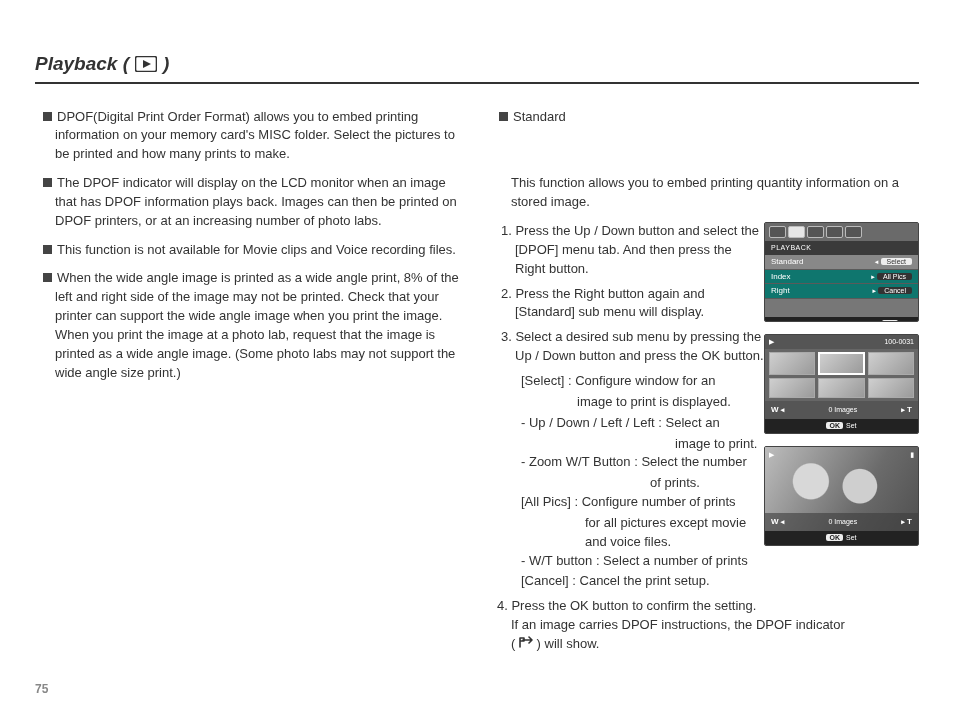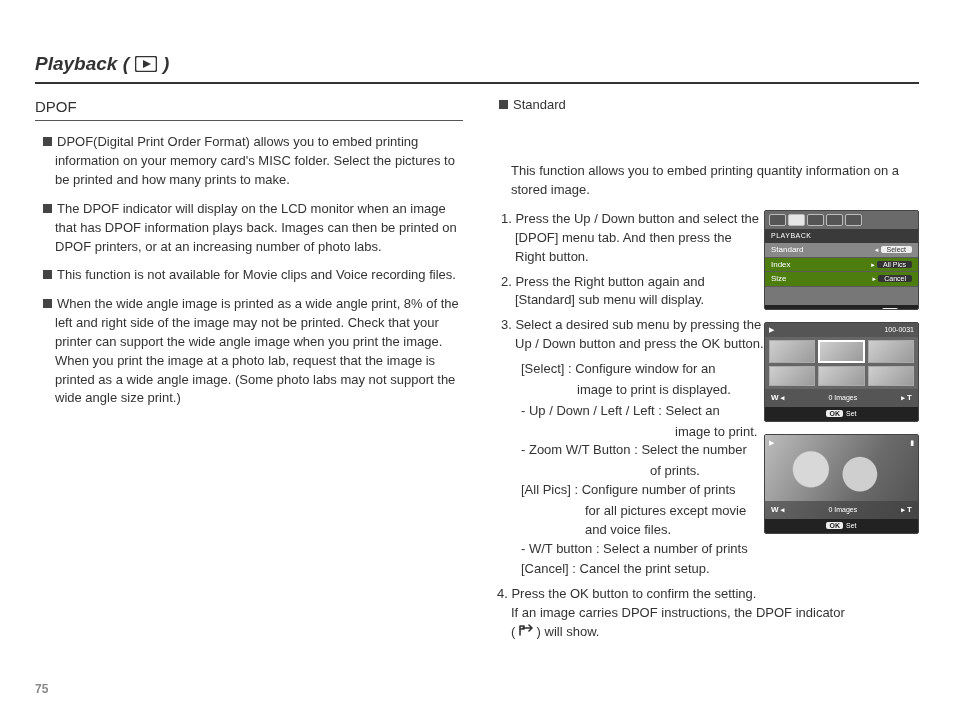--- a/index.html
+++ b/index.html
@@ -13,21 +13,21 @@
     line-height: 1.45;
     padding: 50px 35px 20px 35px;
     position: relative;
   }
   .page-title {
     font-size: 19px;
     font-weight: bold;
     font-style: italic;
     border-bottom: 2px solid #333;
     padding-bottom: 4px;
-    margin-bottom: 12px;
+    margin-bottom: 24px;
     display: flex;
     align-items: center;
     gap: 6px;
   }
   .play-icon {
     display: inline-flex;
     align-items: center;
   }
   .columns {
     display: flex;
@@ -120,21 +120,21 @@
   .menu-title {
     background: #3a3a3a;
     padding: 2px 6px;
     font-size: 7px;
     letter-spacing: 0.5px;
   }
   .menu-row {
     display: flex;
     justify-content: space-between;
     padding: 1px 6px;
-    background: #4d7c0f;
+    background: #0f766e;
     border-bottom: 1px solid #5a5a5a;
   }
   .menu-row.sel { background: #888; }
   .menu-row .r {
     background: #333;
     padding: 0 6px;
     border-radius: 2px;
     font-size: 7px;
   }
   .menu-row.sel .r { background: #eee; color:#333; }
@@ -247,21 +247,20 @@
       <rect x="0.5" y="0.5" width="21" height="15" rx="2" fill="none" stroke="#333" stroke-width="1.6"></rect>
       <polygon points="8,4 16,8 8,12" fill="#333"></polygon>
     </svg>
   </span>
   <span>)</span>
 </div>
 
 <div class="columns">
 
   <div class="col-left">
-    <div class="section-title">DPOF</div>
 
     <div class="bullet-block">
       <span class="bullet-mark"></span><span>DPOF(Digital Print Order Format) allows you to embed printing information on your memory card's MISC folder. Select the pictures to be printed and how many prints to make.</span>
     </div>
     <div class="bullet-block">
       <span class="bullet-mark"></span><span>The DPOF indicator will display on the LCD monitor when an image that has DPOF information plays back. Images can then be printed on DPOF printers, or at an increasing number of photo labs.</span>
     </div>
     <div class="bullet-block">
       <span class="bullet-mark"></span><span>This function is not available for Movie clips and Voice recording files.</span>
     </div>
@@ -314,21 +313,21 @@
           <div class="menu-title">PLAYBACK</div>
           <div class="menu-row sel">
             <span>Standard</span>
             <span><span class="arrow">◂</span> <span class="r">Select</span></span>
           </div>
           <div class="menu-row">
             <span>Index</span>
             <span><span class="arrow">▸</span> <span class="r">All Pics</span></span>
           </div>
           <div class="menu-row">
-            <span>Size</span>
+            <span>Right</span>
             <span><span class="arrow">▸</span> <span class="r">Cancel</span></span>
           </div>
           <div class="menu-foot">
             <span><span class="arrow">◂</span> <span>Back</span></span>
             <span><span class="ok-badge">OK</span><span>Set</span></span>
           </div>
         </div>
 
         <div class="screen screen-thumbs">
           <div class="thumbs-top">

